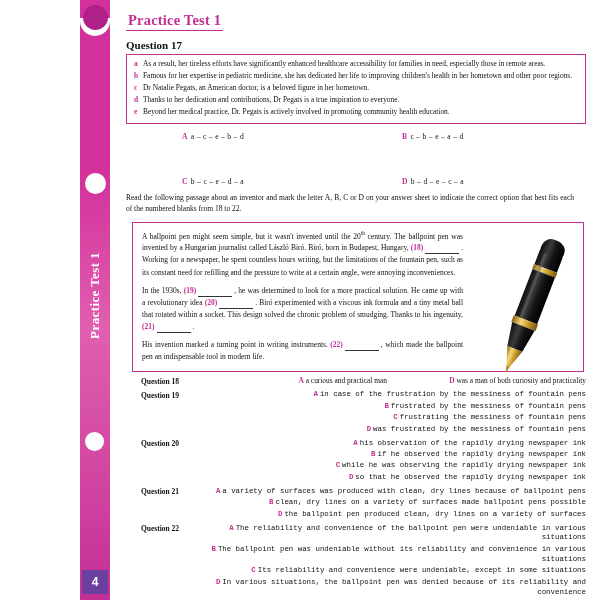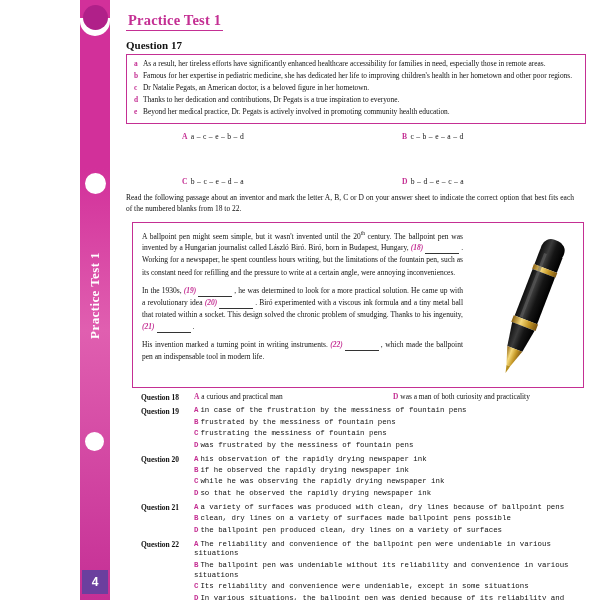--- a/index.html
+++ b/index.html
@@ -174,22 +174,22 @@
     padding: 6px 120px 8px 9px;
     min-height: 148px;
   }
   .passage-box p {
     margin: 0 0 6px 0;
     font-size: 7.5px;
     line-height: 1.62;
     color: #101010;
     text-align: justify;
   }
-  .passage-box p:last-child { margin-bottom: 16px; }
-  .blanknum { color: #c42f93; font-weight: bold; font-style: italic; }
+  .passage-box p:last-child { margin-bottom: 0; }
+  .blanknum { color: #c42f93; font-weight: bold; }
   .blankline {
     display: inline-block;
     width: 34px;
     border-bottom: .9px solid #333333;
     margin: 0 2px;
     vertical-align: bottom;
     height: 7px;
   }
   .sup { font-size: 5.4px; vertical-align: super; }
 
@@ -219,20 +219,21 @@
     display: grid;
     grid-template-columns: 1fr 1fr;
     column-gap: 6px;
     row-gap: 1.5px;
   }
   .qblock-opts.single { grid-template-columns: 1fr; font-family: Liberation Mono, monospace; }
   .opt {
     font-size: 7.4px;
     line-height: 1.34;
     color: #101010;
+    text-align: right;
   }
   .opt .ltr { color: #c42f93; font-weight: bold; margin-right: 2px; }
 </style>
 </head>
 <body>
 
 <div id="page">
 
   <div class="rail"></div>
   <div class="rail-top-notch"></div>

